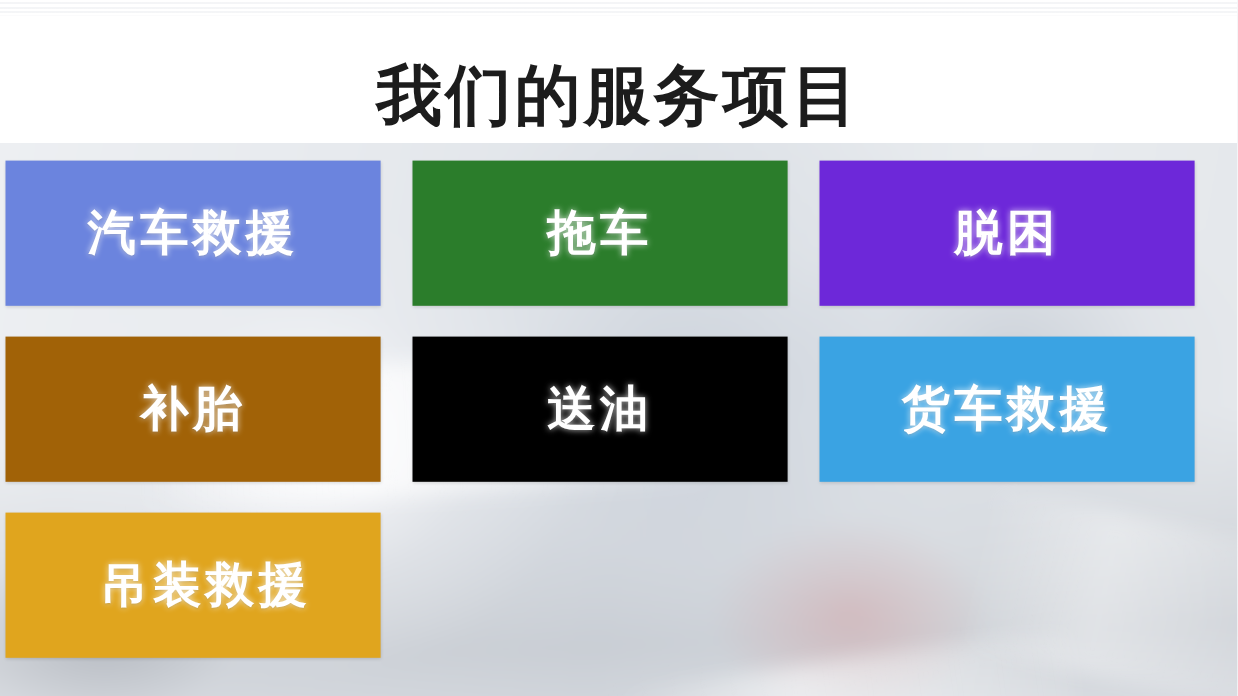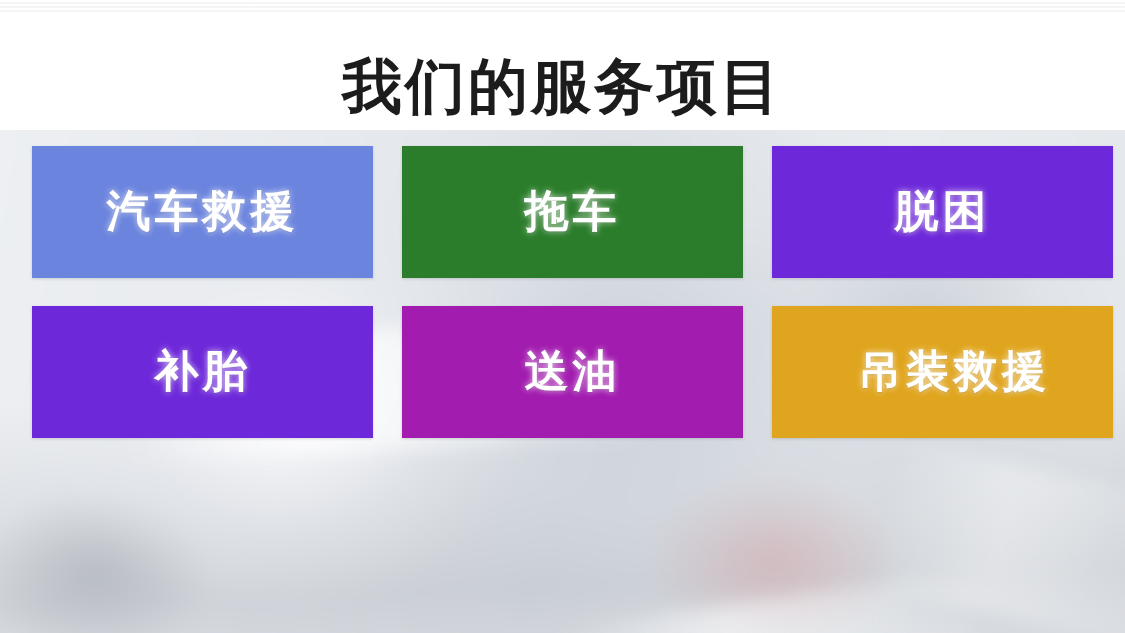--- a/index.html
+++ b/index.html
@@ -75,21 +75,21 @@
     font-size: 60px;
     line-height: 1;
     font-weight: 700;
     letter-spacing: 3px;
     color: #1c1c1c;
   }
 
   
   .tile-grid {
     position: absolute;
-    left: 32px;
+    left: 5px;
     top: 146px;
     width: 1083px;
     height: 452px;
     display: grid;
     grid-template-columns: repeat(3, 341px);
     grid-template-rows: repeat(3, 132px);
     column-gap: 29px;
     row-gap: 28px;
     z-index: 3;
   }
@@ -133,24 +133,27 @@
 
   <div class="tile" style="background: rgb(107, 132, 222);">
         <span class="tile-label">汽车救援</span>
       </div>
       <div class="tile" style="background: rgb(43, 125, 43);">
         <span class="tile-label">拖车</span>
       </div>
       <div class="tile" style="background: #6d28d9;">
         <span class="tile-label">脱困</span>
       </div>
-      <div class="tile" style="background: #6d28d9;">
+      <div class="tile" style="background: #a16207;">
         <span class="tile-label">补胎</span>
       </div>
-      <div class="tile" style="background: #a21caf;">
+      <div class="tile" style="background: #000000;">
         <span class="tile-label">送油</span>
+      </div>
+      <div class="tile" style="background: rgb(58, 163, 227);">
+        <span class="tile-label">货车救援</span>
       </div>
       <div class="tile" style="background: rgb(224, 165, 30); padding-left: 23px;">
         <span class="tile-label">吊装救援</span>
       </div>
     </div>
 
 </div>
 
 </body></html>

